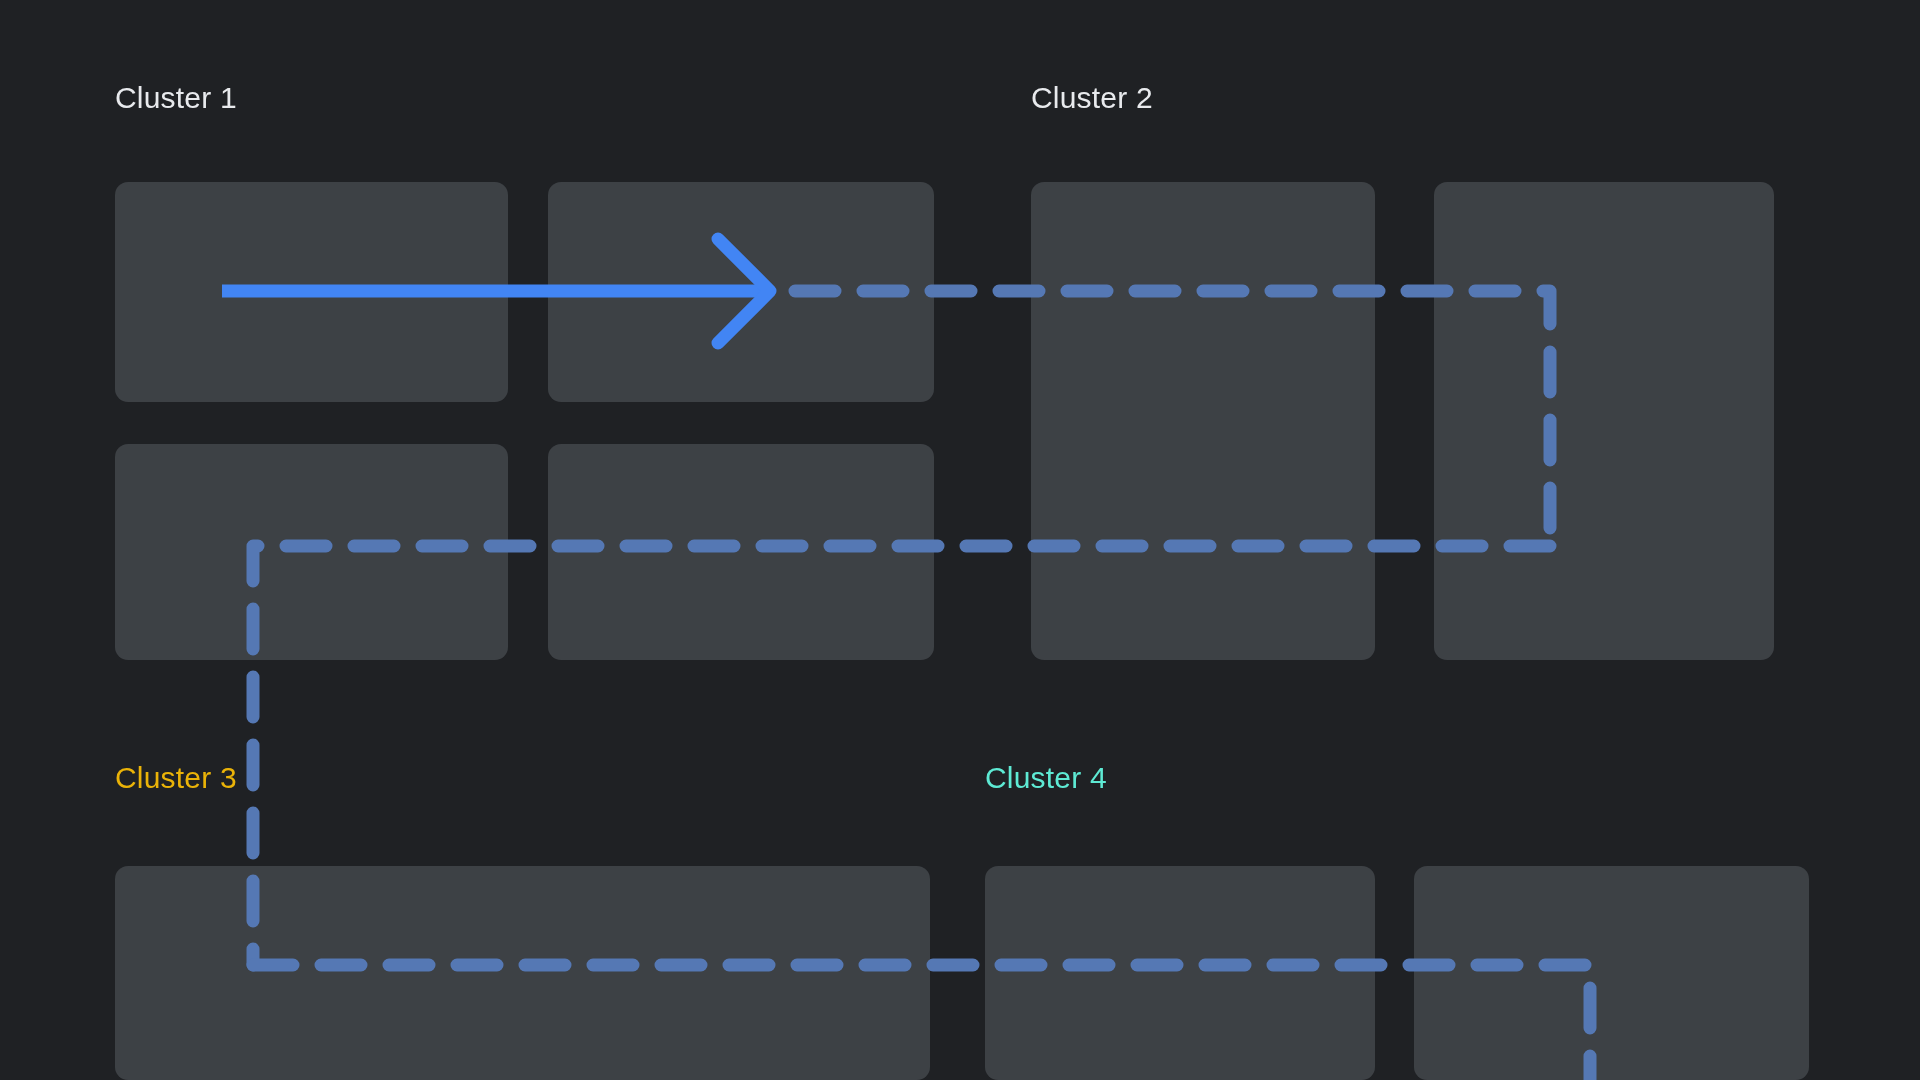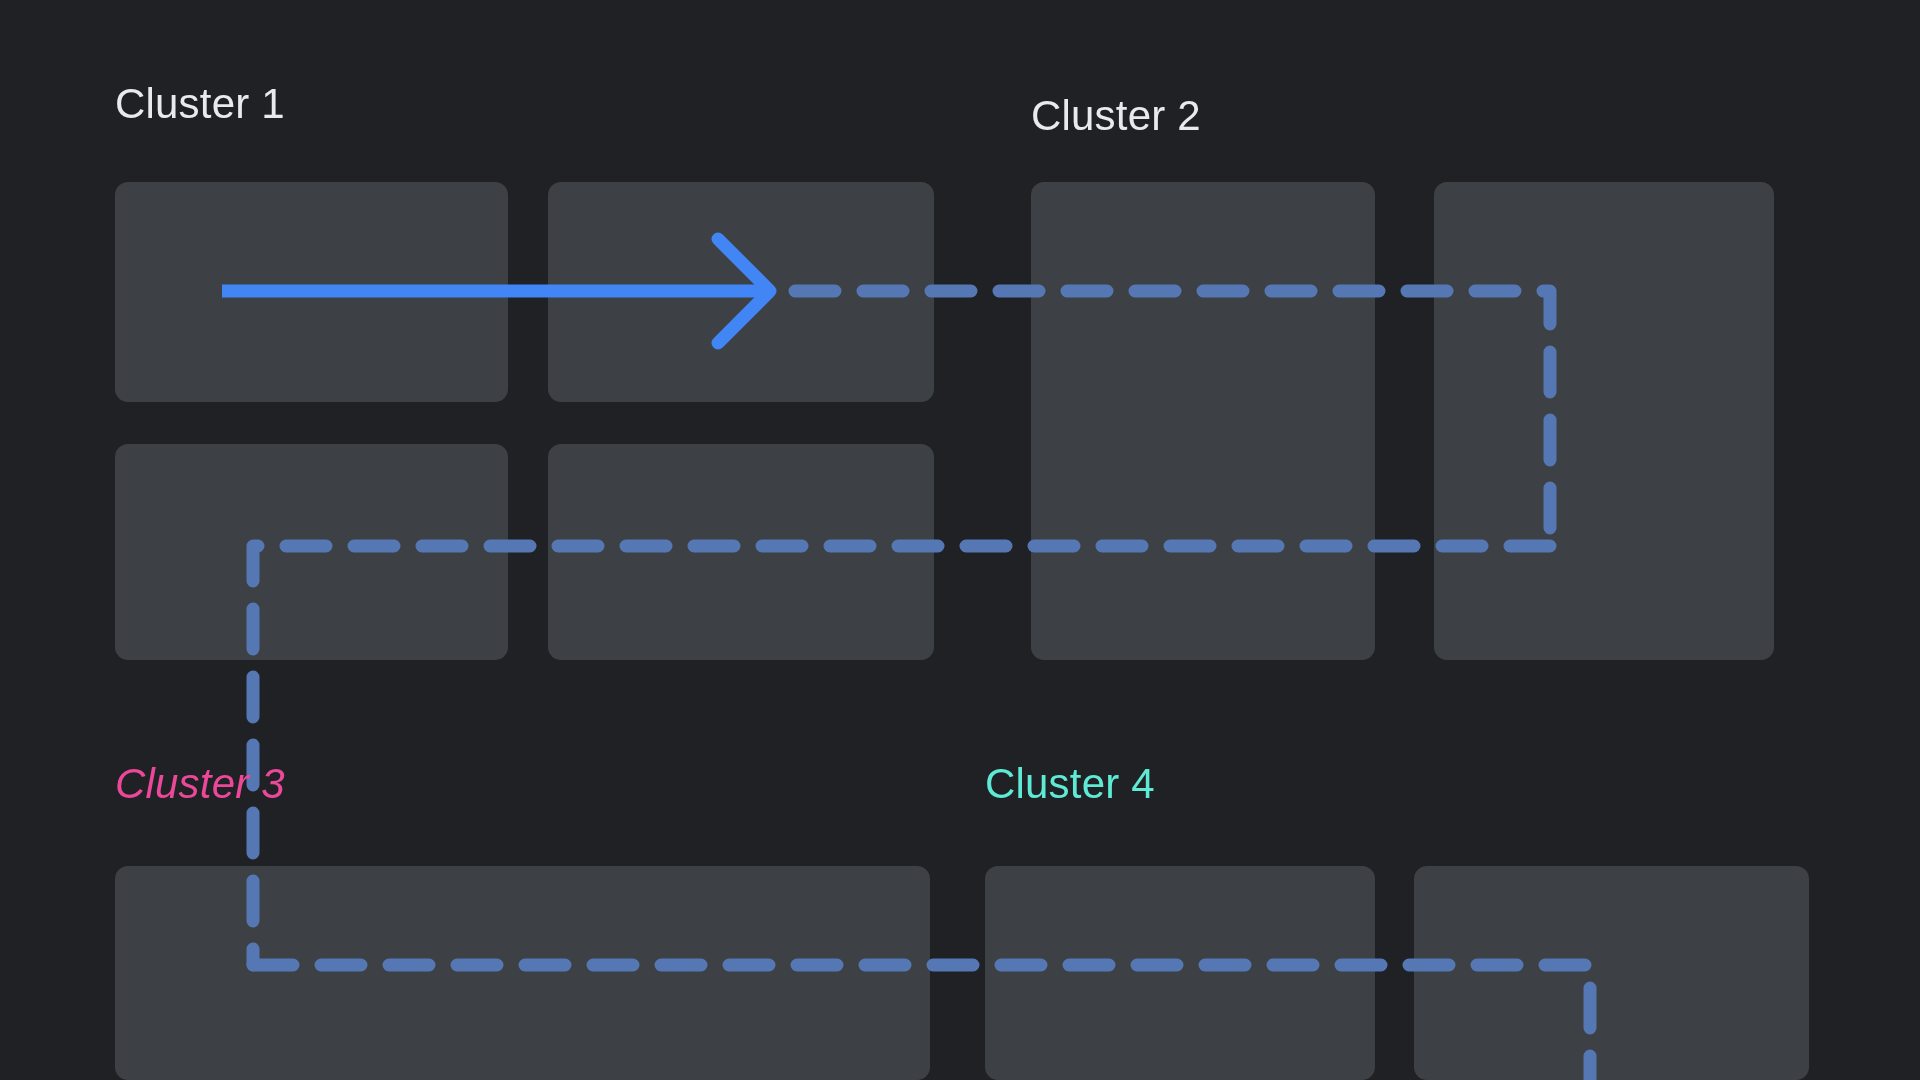--- a/index.html
+++ b/index.html
@@ -20,21 +20,21 @@
     inset: 0;
     width: 1920px;
     height: 1080px;
     background: #1f2124;
   }
 
   
   .cluster-title {
     position: absolute;
     color: #e8eaed;
-    font-size: 42px;
+    font-size: 30px;
     font-weight: 400;
     letter-spacing: 0.2px;
     line-height: 1;
     white-space: nowrap;
     z-index: 3;
   }
 
   
   .node-card {
     position: absolute;
@@ -77,18 +77,18 @@
       <div class="node-card" style="left: 115px; top: 444px; width: 393px; height: 216px; background: rgb(61, 65, 69); border-radius: 13px;"></div>
       <div class="node-card" style="left: 548px; top: 444px; width: 386px; height: 216px; background: rgb(61, 65, 69); border-radius: 13px;"></div>
       <div class="node-card" style="left: 1031px; top: 182px; width: 344px; height: 478px; background: rgb(61, 65, 69); border-radius: 13px;"></div>
       <div class="node-card" style="left: 1434px; top: 182px; width: 340px; height: 478px; background: rgb(61, 65, 69); border-radius: 13px;"></div>
       <div class="node-card" style="left: 115px; top: 866px; width: 815px; height: 214px; background: rgb(61, 65, 69); border-radius: 13px;"></div>
       <div class="node-card" style="left: 985px; top: 866px; width: 390px; height: 214px; background: rgb(61, 65, 69); border-radius: 13px;"></div>
       <div class="node-card" style="left: 1414px; top: 866px; width: 395px; height: 214px; background: rgb(61, 65, 69); border-radius: 13px;"></div>
     </div>
   <div id="titles-root">
       <div class="cluster-title" style="left: 115px; top: 83px; color: rgb(232, 234, 237);">Cluster 1</div>
-      <div class="cluster-title" style="left: 1031px; top: 83px; color: rgb(232, 234, 237); margin-top: 12px;">Cluster 2</div>
-      <div class="cluster-title" style="left: 115px; top: 763px; color: #ec4899; font-style: italic;">Cluster 3</div>
+      <div class="cluster-title" style="left: 1031px; top: 83px; color: rgb(232, 234, 237);">Cluster 2</div>
+      <div class="cluster-title" style="left: 115px; top: 763px; color: #eab308;">Cluster 3</div>
       <div class="cluster-title" style="left: 985px; top: 763px; color: #5eead4;">Cluster 4</div>
     </div>
 
 </div>
 
 </body></html>

